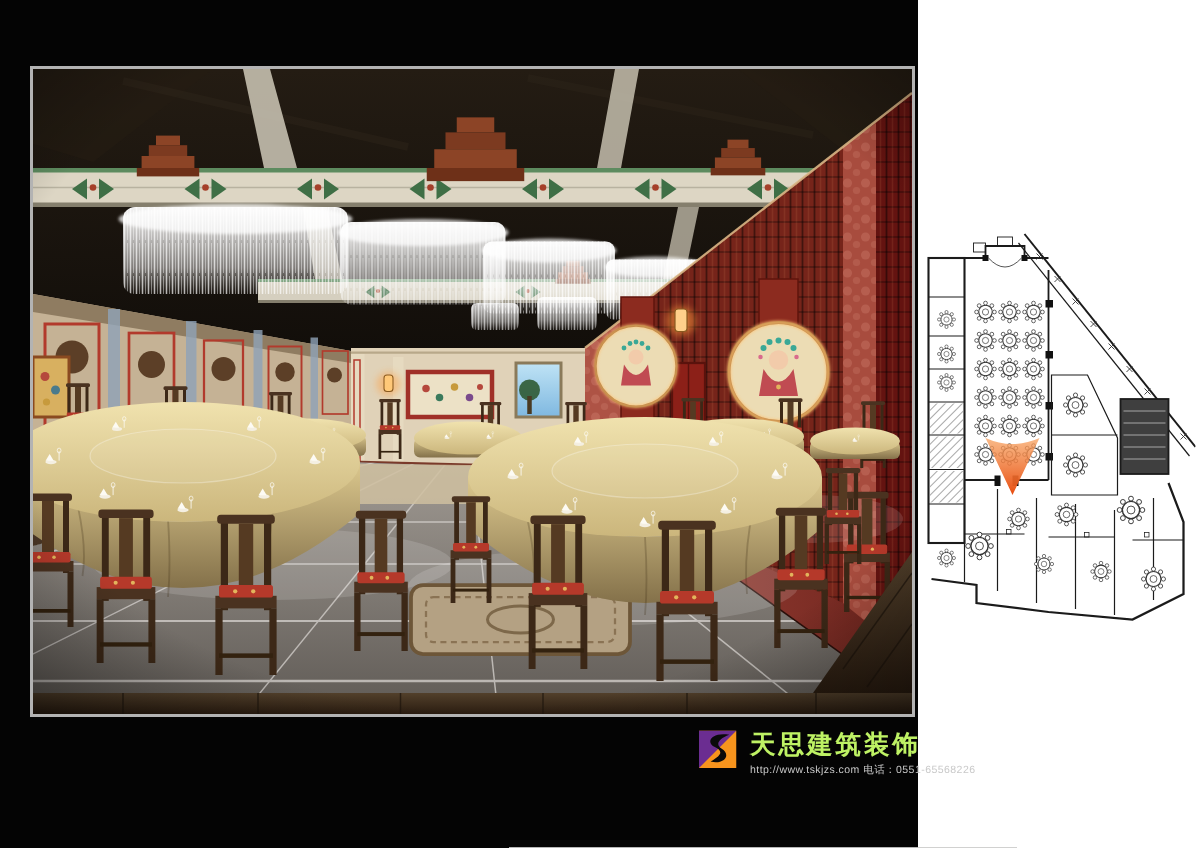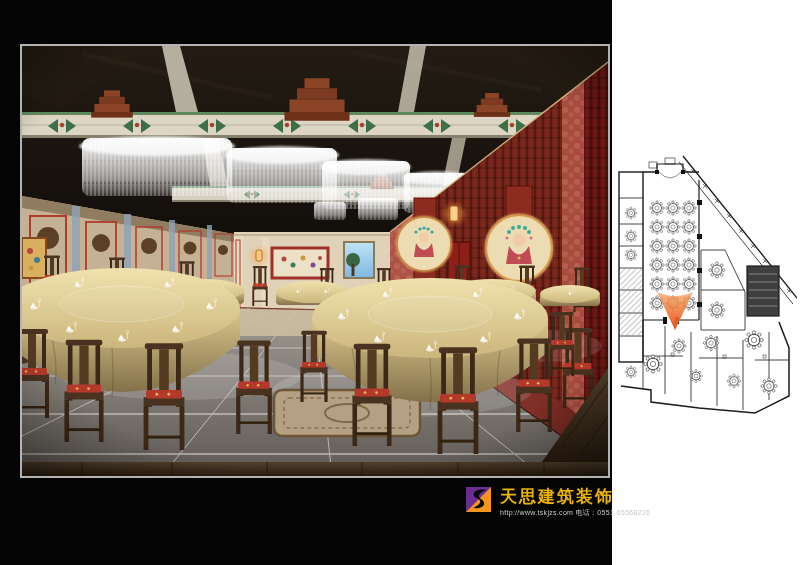--- a/index.html
+++ b/index.html
@@ -5,21 +5,21 @@
   html,body{margin:0;padding:0;background:#ffffff;}
   .page{position:relative;width:800px;height:565px;background:#ffffff;overflow:hidden;
         font-family:"Liberation Sans",sans-serif;}
   .board{position:absolute;left:0;top:0;width:612px;height:565px;background:#040404;}
   .render-frame{position:absolute;left:20px;top:44px;width:586px;height:430px;
                 border:2px solid #b3b3b3;background:#0a0806;}
   .render-frame svg{display:block;}
   .logo{position:absolute;left:466px;top:487px;display:flex;align-items:flex-start;gap:9px;}
   .logo-icon{width:25px;height:25px;flex:0 0 auto;}
   .logo-text{display:flex;flex-direction:column;}
-  .company{font-size:17px;font-weight:bold;color:#eab308;letter-spacing:2px;line-height:1.15;white-space:nowrap;}
+  .company{font-size:17px;font-weight:bold;color:#bef264;letter-spacing:2px;line-height:1.15;white-space:nowrap;}
   .contact{font-size:7px;color:#c9c9c9;letter-spacing:.3px;margin-top:1px;white-space:nowrap;}
   .plan{position:absolute;left:613px;top:150px;}
 </style>
 </head>
 <body>
 
 <div class="page">
 
   <div class="board">
 

